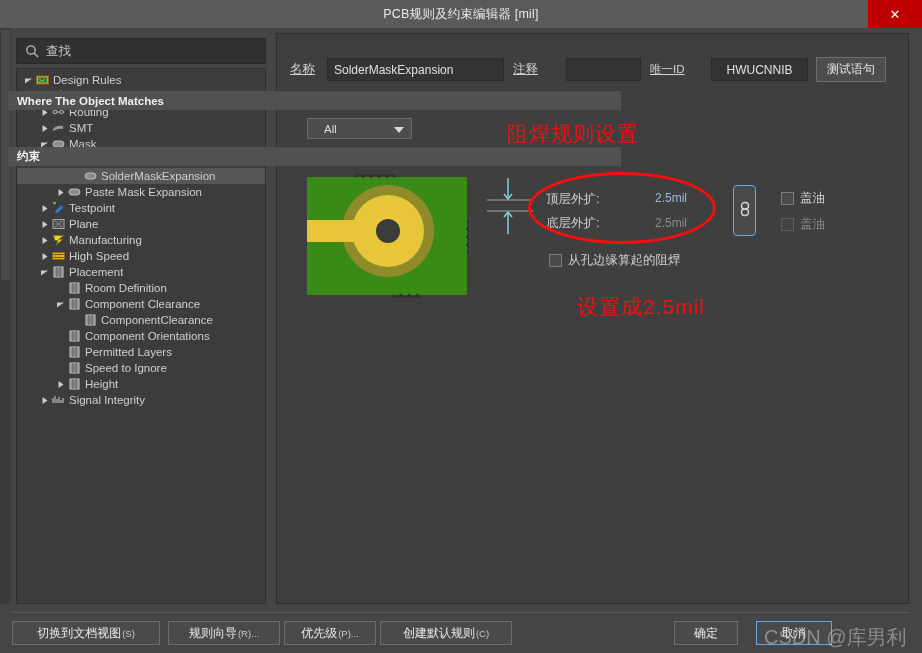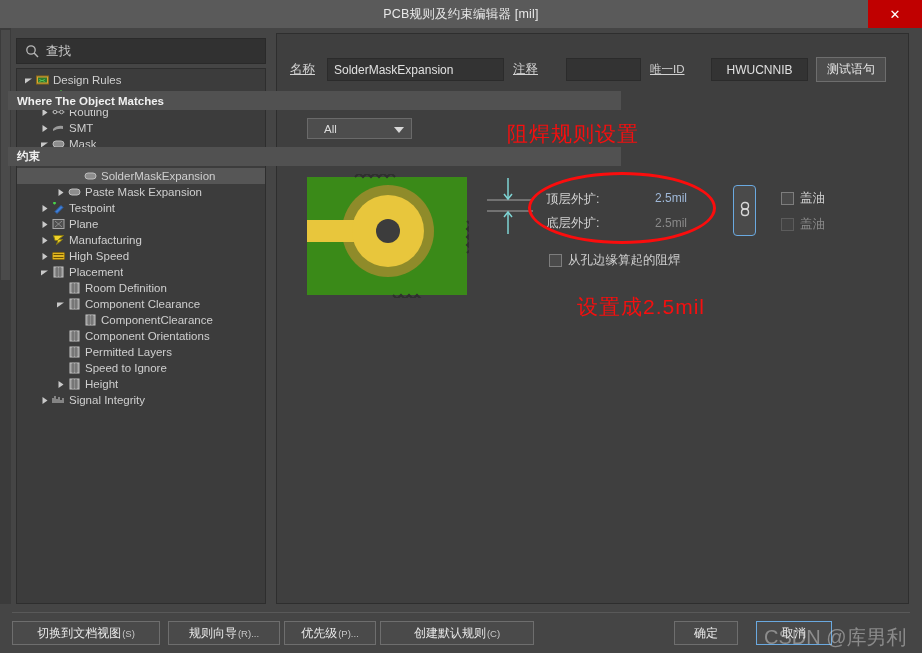--- a/index.html
+++ b/index.html
@@ -653,21 +653,21 @@
         <span class="mn">(S)</span>
       </div>
       <div class="fbtn" style="left: 168px; width: 112px;">
         <span>规则向导</span>
         <span class="mn">(R)...</span>
       </div>
       <div class="fbtn" style="left: 284px; width: 92px;">
         <span>优先级</span>
         <span class="mn">(P)...</span>
       </div>
-      <div class="fbtn" style="left: 380px; width: 154px;">
+      <div class="fbtn" style="left: 380px; width: 132px;">
         <span>创建默认规则</span>
         <span class="mn">(C)</span>
       </div>
       <div class="fbtn" style="left: 674px; width: 64px; font-family: Liberation Mono, monospace;">
         <span>确定</span>
       </div>
       <div class="fbtn focus" style="left: 756px; width: 76px;">
         <span>取消</span>
       </div>
     </div>

